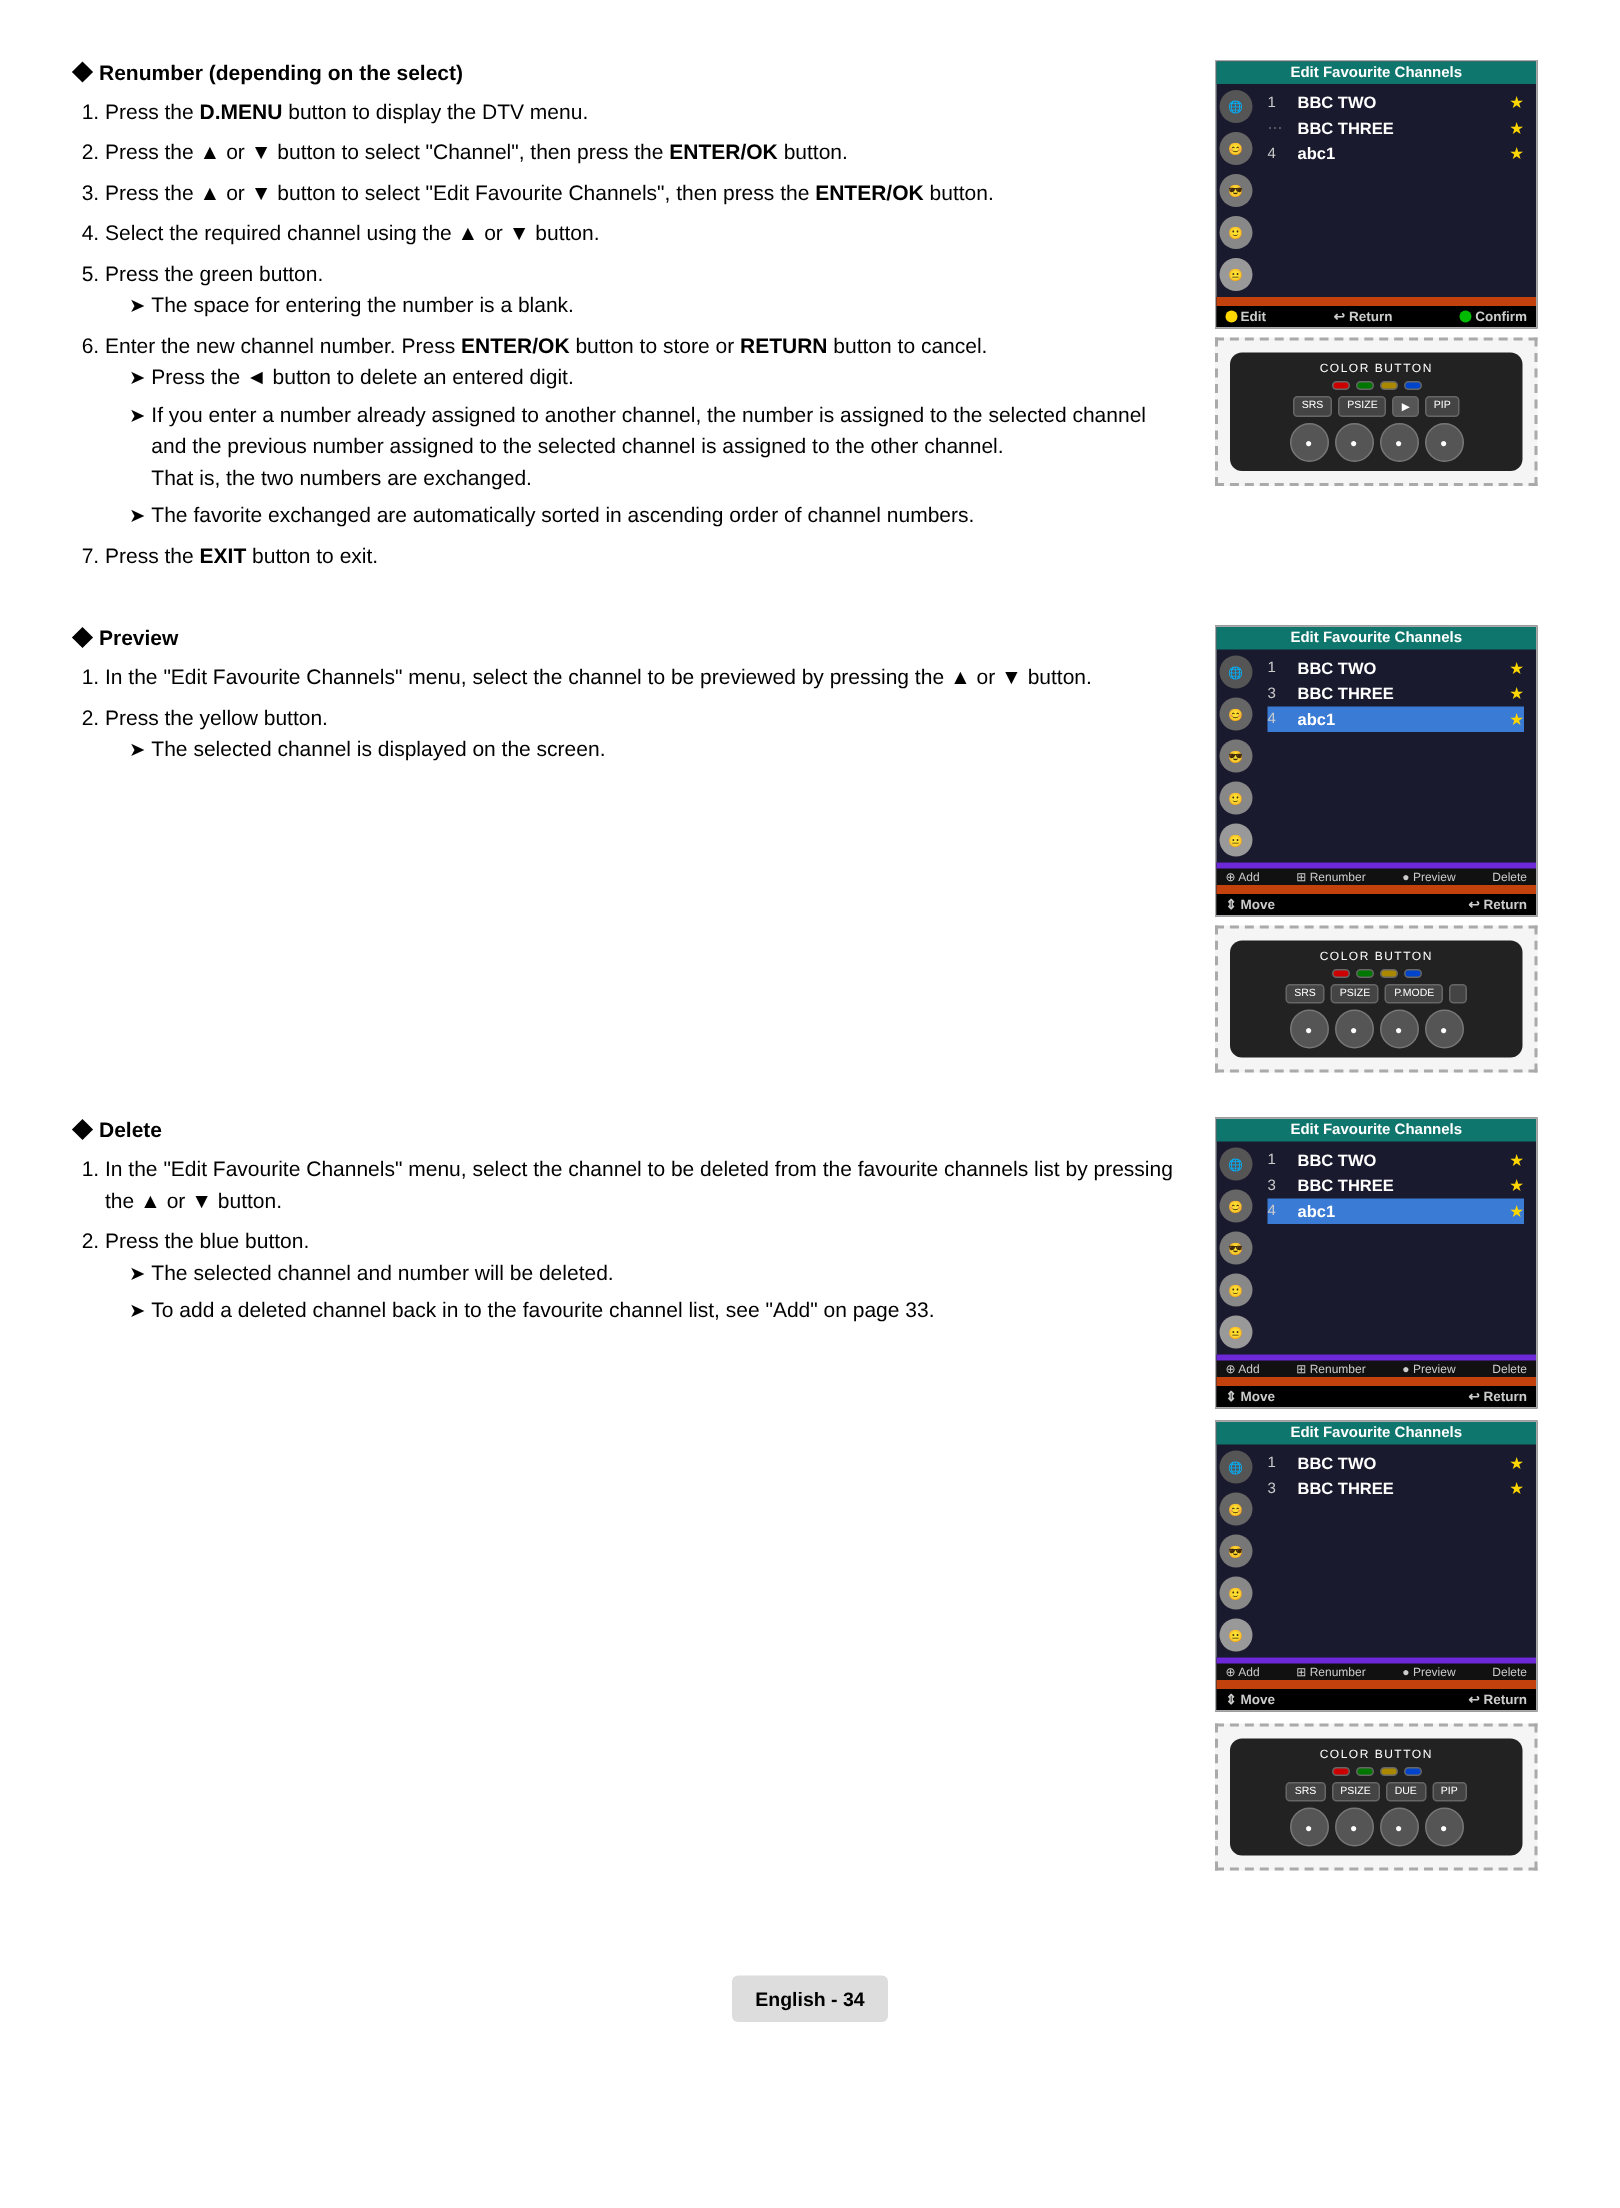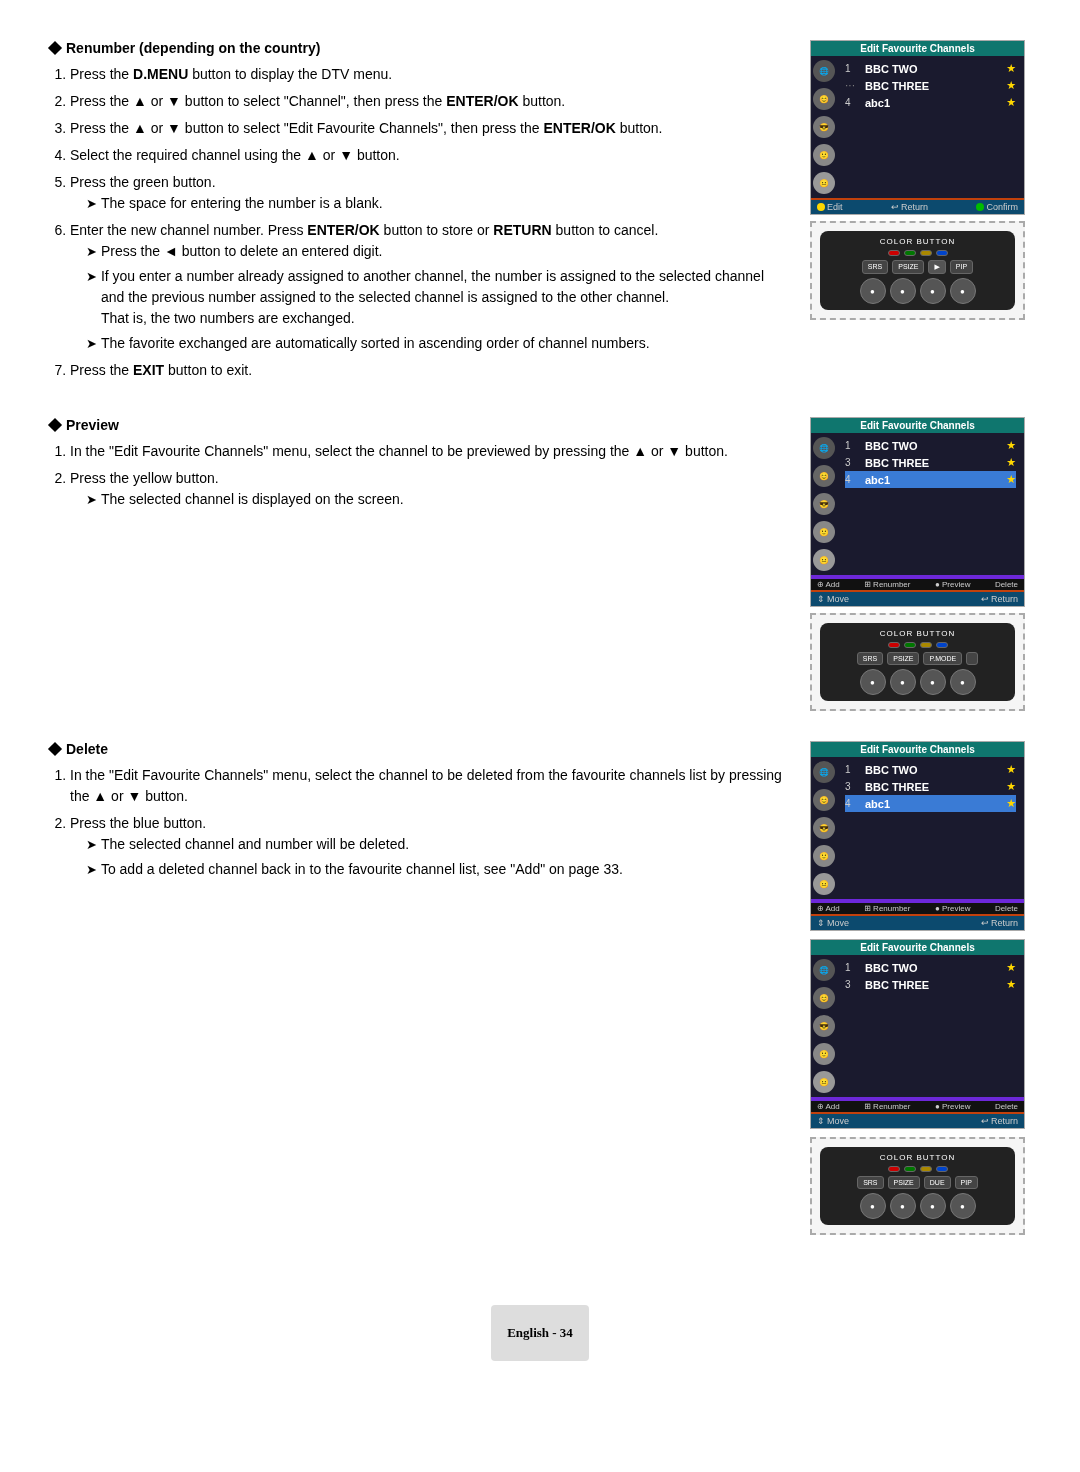--- a/index.html
+++ b/index.html
@@ -144,27 +144,28 @@
       color: #fff;
     }
 
     .tv-icon.globe { background: #555; }
     .tv-icon.face1 { background: #666; }
     .tv-icon.face2 { background: #777; }
     .tv-icon.face3 { background: #888; }
     .tv-icon.face4 { background: #999; }
 
     .tv-footer {
-      background: #0c4a6e;
+      background: #000000;
       display: flex;
       justify-content: space-between;
       padding: 2px 6px;
       font-size: 9px;
       color: #ccc;
-      border-top: 2px solid #c2410c;
+      border-top: 6px solid #c2410c;
+      font-weight: bold;
     }
 
     .tv-footer-item {
       display: flex;
       align-items: center;
       gap: 2px;
     }
 
     .dot-btn {
       width: 8px;
@@ -234,28 +235,27 @@
       border: 1px solid #777;
     }
 
     
     b { font-weight: bold; margin-top: 32px; }
 
     
     .page-footer {
       text-align: center;
       margin-top: 40px;
-      padding: 20px 16px;
+      padding: 8px 16px;
       background: #ddd;
       display: inline-block;
       font-size: 13px;
       font-weight: bold;
       border-radius: 4px;
       align-self: center;
-      font-family: Liberation Serif, serif;
     }
 
     .footer-wrapper {
       display: flex;
       justify-content: center;
     }
 
     .tv-add-footer {
       display: flex;
       justify-content: space-between;
@@ -268,21 +268,21 @@
   </style>
 </head>
 <body>
 
 <div class="page-content">
 
   <div class="section">
     <div class="section-text">
       <div class="section-heading">
         <span class="diamond"></span>
-        <span>Renumber (depending on the country)</span>
+        <span>Renumber (depending on the select)</span>
       </div>
       <ol>
         <li>Press the <b>D.MENU</b> button to display the DTV menu.</li>
         <li>Press the ▲ or ▼ button to select "Channel", then press the <b>ENTER/OK</b> button.</li>
         <li>Press the ▲ or ▼ button to select "Edit Favourite Channels", then press the <b>ENTER/OK</b> button.</li>
         <li>Select the required channel using the ▲ or ▼ button.</li>
         <li>Press the green button.
           <div class="arrow-item">
             <span class="arrow-sym">➤</span>
             <span>The space for entering the number is a blank.</span>

